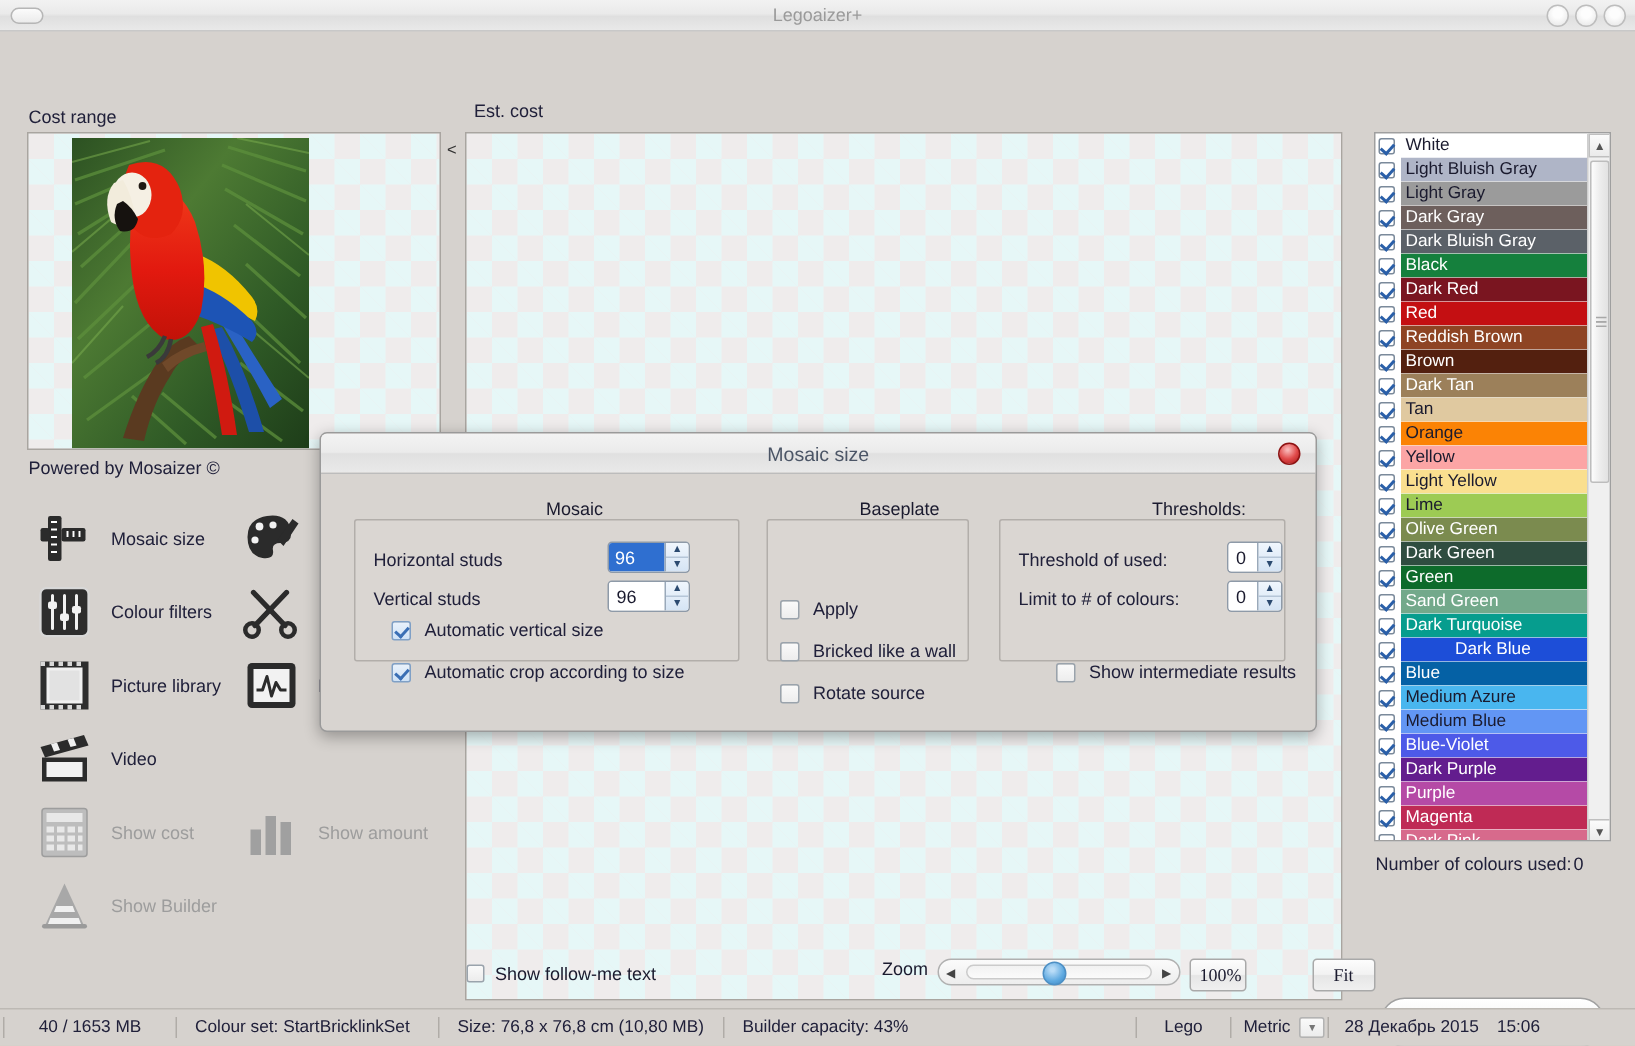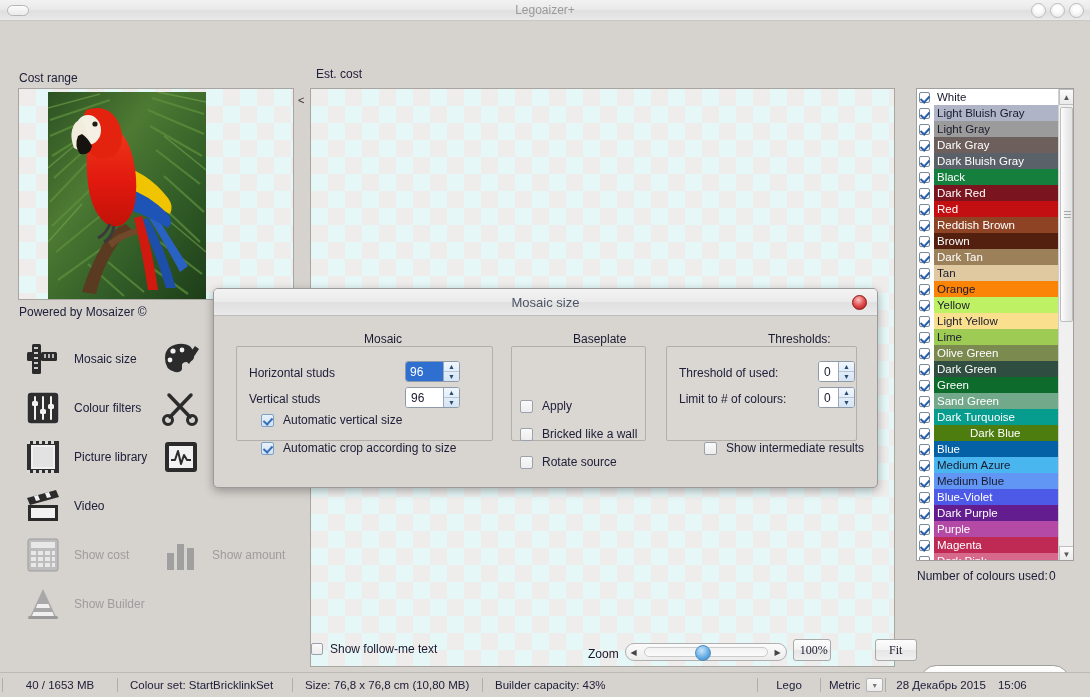--- a/index.html
+++ b/index.html
@@ -174,21 +174,21 @@
   
   #followme-row { position: absolute; left: 311px; top: 599px; display: flex; align-items: center; }
   .ckbox {
     width: 12px; height: 12px; border: 1px solid #9aa3ac; border-radius: 2px;
     background: linear-gradient(to bottom, #fafafa, #ececec); position: relative;
     flex: 0 0 12px;
   }
   #followme-row .t { margin-left: 7px; font-size: 12px; }
 
   #zoom-row {
-    position: absolute; left: 588px; top: 596px; display: flex; align-items: flex-end; gap: 6px;
+    position: absolute; left: 588px; top: 596px; display: flex; align-items: flex-start; gap: 6px;
   }
   #zoom-label { font-size: 12px; }
   #zoom-slider {
     position: relative; width: 162px; height: 18px;
     background: linear-gradient(to bottom, #fbfbfb, #ededed);
     border: 1px solid #b0b0b0; border-radius: 9px;
     display: flex; align-items: center;
   }
   .zs-arrow { width: 16px; text-align: center; font-size: 8px; color: #444; }
   #zoom-track { position: absolute; left: 18px; right: 18px; top: 3px; bottom: 3px;
@@ -604,21 +604,21 @@
           <div class="crow">
             <div class="cbox"></div>
             <div class="cswatch" style="background: rgb(224, 201, 160); color: rgb(26, 26, 46);">Tan</div>
           </div>
           <div class="crow">
             <div class="cbox"></div>
             <div class="cswatch" style="background: rgb(251, 131, 5); color: rgb(26, 26, 46);">Orange</div>
           </div>
           <div class="crow">
             <div class="cbox"></div>
-            <div class="cswatch" style="background: #bef264; color: rgb(26, 26, 46);">Yellow</div>
+            <div class="cswatch" style="background: #fca5a5; color: rgb(26, 26, 46);">Yellow</div>
           </div>
           <div class="crow">
             <div class="cbox"></div>
             <div class="cswatch" style="background: rgb(250, 223, 143); color: rgb(26, 26, 46);">Light Yellow</div>
           </div>
           <div class="crow">
             <div class="cbox"></div>
             <div class="cswatch" style="background: rgb(157, 203, 84); color: rgb(26, 26, 46);">Lime</div>
           </div>
           <div class="crow">
@@ -636,21 +636,21 @@
           <div class="crow">
             <div class="cbox"></div>
             <div class="cswatch" style="background: rgb(115, 169, 139); color: rgb(255, 255, 255);">Sand Green</div>
           </div>
           <div class="crow">
             <div class="cbox"></div>
             <div class="cswatch" style="background: rgb(6, 157, 142); color: rgb(255, 255, 255);">Dark Turquoise</div>
           </div>
           <div class="crow">
             <div class="cbox"></div>
-            <div class="cswatch" style="background: #4d7c0f; color: rgb(255, 255, 255); padding-left: 36px;">Dark Blue</div>
+            <div class="cswatch" style="background: #1d4ed8; color: rgb(255, 255, 255); padding-left: 36px;">Dark Blue</div>
           </div>
           <div class="crow">
             <div class="cbox"></div>
             <div class="cswatch" style="background: rgb(5, 97, 165); color: rgb(255, 255, 255);">Blue</div>
           </div>
           <div class="crow">
             <div class="cbox"></div>
             <div class="cswatch" style="background: rgb(73, 182, 239); color: rgb(26, 26, 46);">Medium Azure</div>
           </div>
           <div class="crow">

